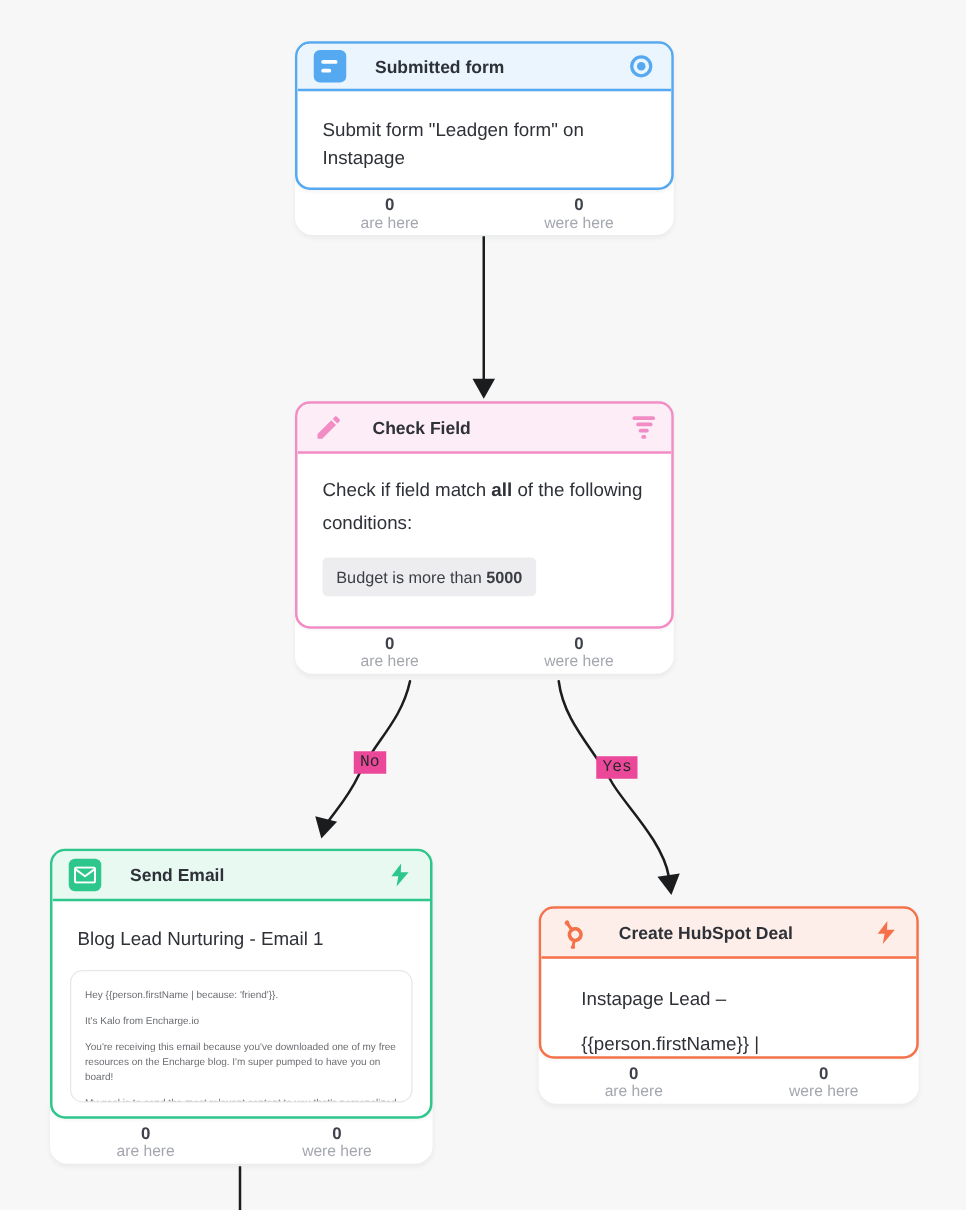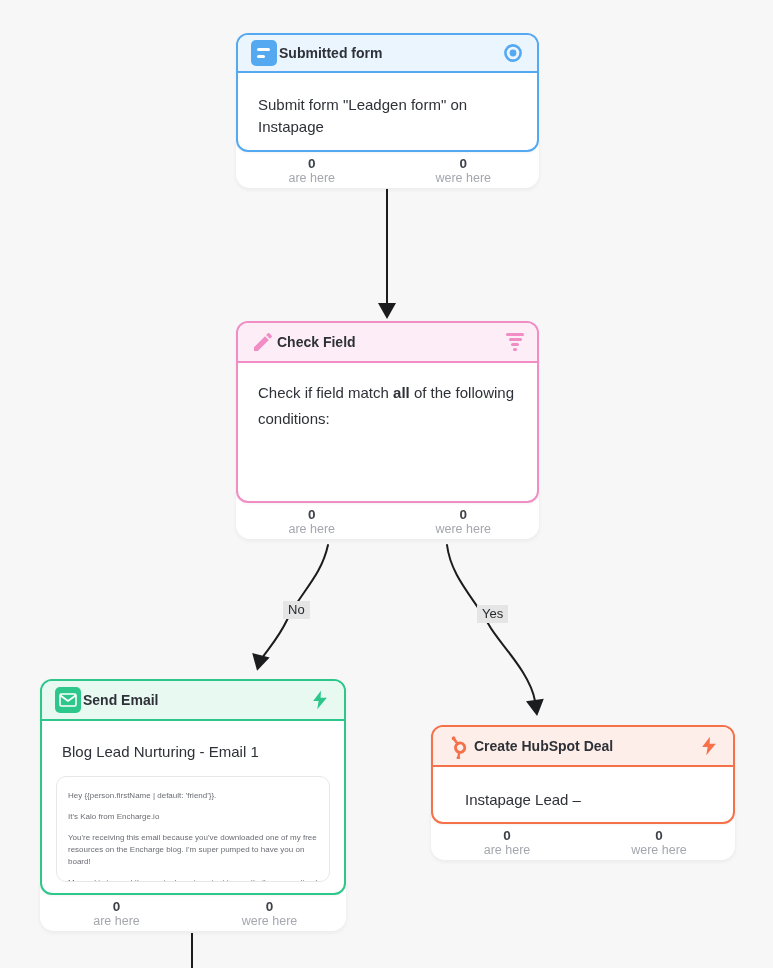--- a/index.html
+++ b/index.html
@@ -4,31 +4,31 @@
 <style>
   html,body{margin:0;padding:0}
   body{
     width:773px;height:968px;position:relative;overflow:hidden;
     background:#f7f7f8;
     font-family:"Liberation Sans",sans-serif;
     --arrow:#1b1c1e;
   }
   svg.edges{position:absolute;left:0;top:0;z-index:0}
   .edge-label{
-    position:absolute;z-index:1;background:#e5e5e5;
-    padding:1px 5px;font-size:13px;color:#26282c;line-height:16px;
+    position:absolute;z-index:1;background:#ec4899;
+    padding:1px 5px;font-size:13px;color:#26282c;line-height:16px;font-family:Liberation Mono, monospace;
   }
   .node{position:absolute;z-index:2;display:flex;flex-direction:column}
   .card{
     position:relative;z-index:2;background:#fff;box-sizing:border-box;
     border:2px solid var(--accent);border-radius:12px;overflow:hidden;
     box-shadow:0 1px 3px rgba(25,28,33,.05);
   }
   .hdr{
-    display:flex;align-items:center;gap:2px;height:40px;padding:0 13px;
+    display:flex;align-items:center;gap:23px;height:40px;padding:0 13px;
     background:var(--header-bg);border-bottom:2px solid var(--accent);
     box-sizing:border-box;
   }
   .ttl{font-size:14px;font-weight:700;color:#2e3137}
   .hdr-right{margin-left:auto;flex:0 0 auto}
   .sq-icon{
     width:26px;height:26px;border-radius:5px;background:var(--accent);
     display:flex;flex-direction:column;justify-content:center;gap:4px;
     padding-left:6px;box-sizing:border-box;flex:0 0 auto;
   }
@@ -116,20 +116,21 @@
       <span class="hdr-right filter-icon">
         <i style="width:18px"></i>
           <i style="width:13px"></i>
           <i style="width:8px"></i>
           <i style="width:4px"></i>
       </span>
     </div>
     <div class="bd bd-cond">
       <span><span>Check if field match </span><b>all</b><span> of the following conditions:</span></span>
       <br>
+      <span class="pill"><span>Budget is more than </span><b>5000</b></span>
     </div>
   </div>
   <div class="strip">
     <div class="stat">
       <div class="sv">0</div>
       <div class="sl">are here</div>
     </div>
     <div class="stat">
       <div class="sv">0</div>
       <div class="sl">were here</div>
@@ -147,41 +148,41 @@
         </svg>
       </span>
       <span class="ttl">Send Email</span>
       <svg class="hdr-right" width="22" height="22" viewBox="0 0 24 24">
         <path fill="var(--accent)" d="M13 2 L4.5 13 H10.5 L9 22 L19.5 9.5 H12.7 Z"></path>
       </svg>
     </div>
     <div class="bd bd-email">
       <div class="email-title">Blog Lead Nurturing - Email 1</div>
       <div class="email-preview">
-        <p>Hey {{person.firstName | default: 'friend'}}.</p>
+        <p>Hey {{person.firstName | because: 'friend'}}.</p>
         <p>It's Kalo from Encharge.io</p>
         <p>You're receiving this email because you've downloaded one of my free resources on the Encharge blog. I'm super pumped to have you on board!</p>
         <p>My goal is to send the most relevant content to you that's personalized to your</p>
       </div>
     </div>
   </div>
   <div class="strip">
     <div class="stat">
       <div class="sv">0</div>
       <div class="sl">are here</div>
     </div>
     <div class="stat">
       <div class="sv">0</div>
       <div class="sl">were here</div>
     </div>
   </div>
 </div>
 
 <div class="node" style="left: 431px; top: 725px; width: 304px; --accent: #f4714a; --header-bg: #fdeee9;">
-  <div class="card" style="height:99px">
+  <div class="card" style="height:122px">
     <div class="hdr">
       <svg width="26" height="26" viewBox="0 0 26 26">
         <g transform="rotate(-35 13 13)" fill="none" stroke="var(--accent)">
           <circle cx="13" cy="15" r="4.6" stroke-width="3"></circle>
           <line x1="13" y1="10.4" x2="13" y2="5" stroke-width="2.6" stroke-linecap="round"></line>
           <circle cx="13" cy="3.6" r="1.9" fill="var(--accent)" stroke="none"></circle>
           <line x1="9.6" y1="18.4" x2="6.4" y2="21.6" stroke-width="2.4" stroke-linecap="round"></line>
           <circle cx="5.6" cy="22.4" r="1.7" fill="var(--accent)" stroke="none"></circle>
         </g>
       </svg>

